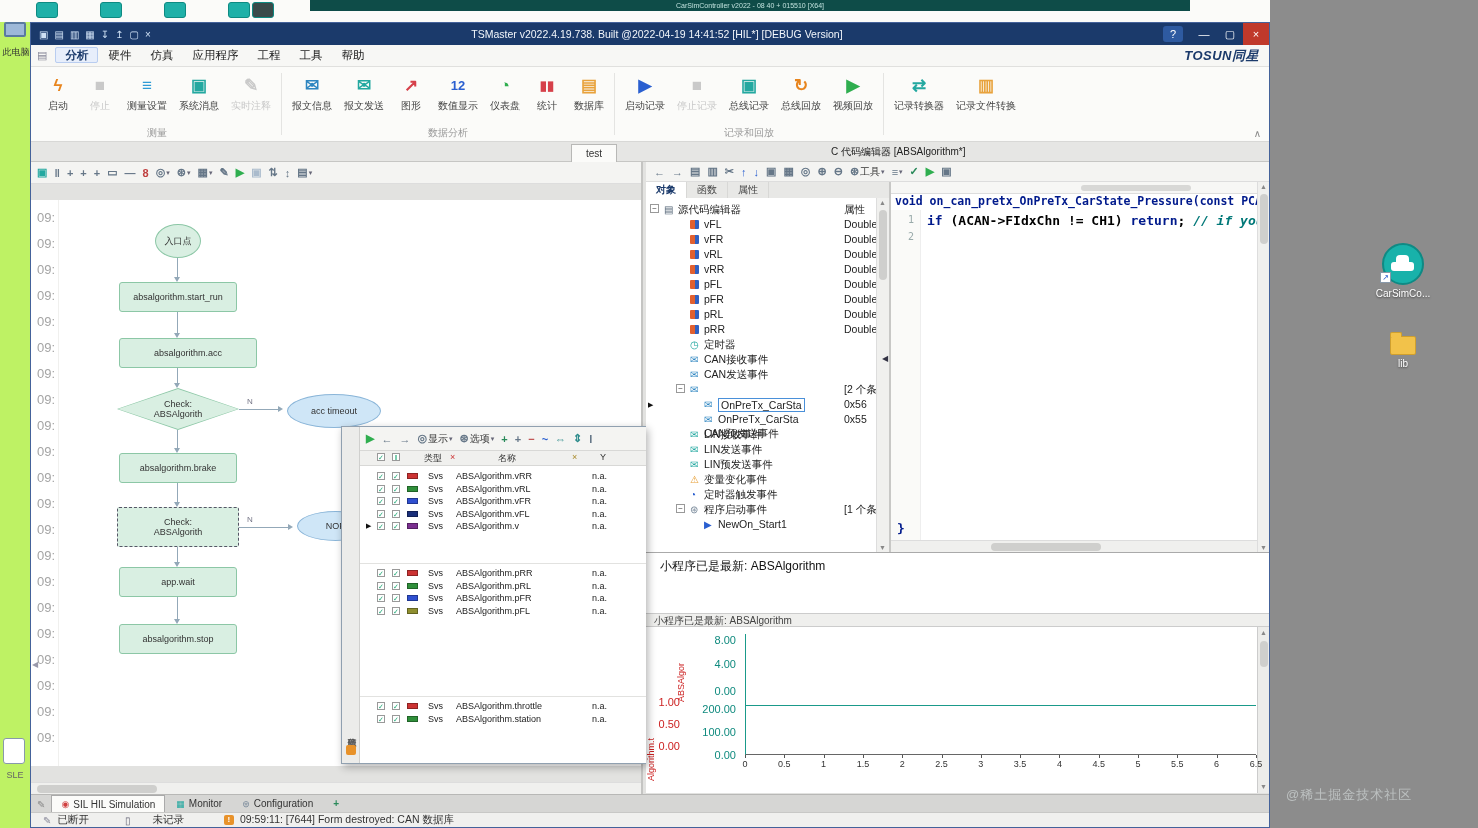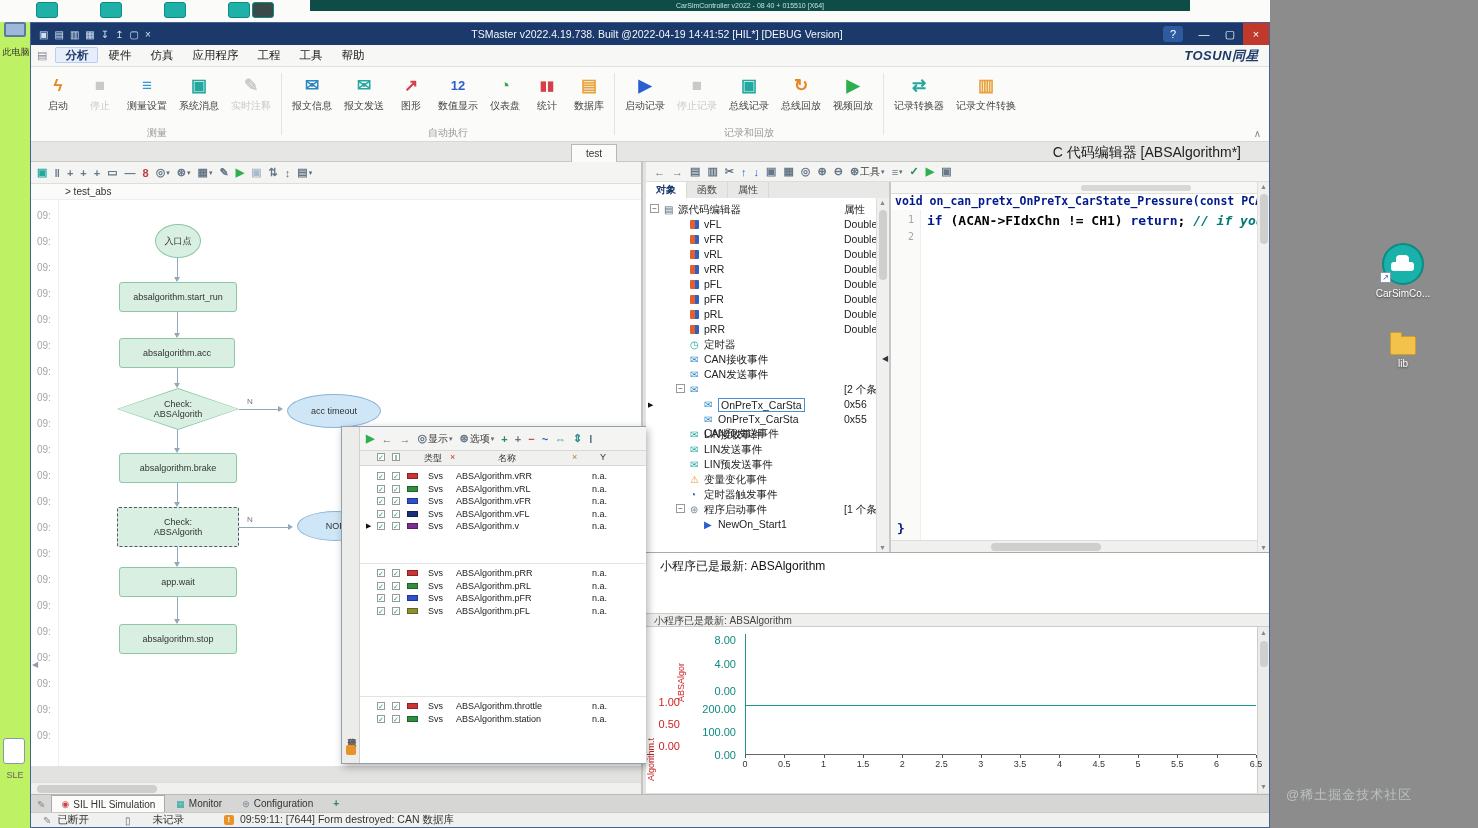--- a/index.html
+++ b/index.html
@@ -53,32 +53,32 @@
 .rbtn.dis .ricon,.rbtn.dis .rbl{color:#c9c9c9}
 .rgl{height:15px;text-align:center;font-size:10px;color:#999}
 .rsep{width:1px;background:#e4e4e2;margin:6px 4px}
 .rcollapse{position:absolute;right:8px;bottom:2px;color:#888;font-size:10px}
 
 .content{flex:1;position:relative;background:#e2e2e0;overflow:hidden}
 
 
 .strip{position:absolute;left:0;top:0;width:1238px;height:20px;background:#e6e6e4;border-bottom:1px solid #c6c6c4}
 .tab-test{position:absolute;left:540px;top:2px;width:46px;height:18px;background:#fbfbf9;border:1px solid #b8b8b6;border-bottom:none;font-size:10px;text-align:center;line-height:17px;color:#333}
-.code-title{position:absolute;left:800px;top:0;width:410px;height:20px;line-height:20px;text-align:right;font-size:14px;color:#222;white-space:nowrap}
+.code-title{position:absolute;left:800px;top:0;width:410px;height:20px;line-height:20px;text-align:left;font-size:10px;color:#222;white-space:nowrap}
 
 
 .flow-toolbar{position:absolute;left:0;top:20px;width:610px;height:22px;background:#f4f4f2;border-bottom:1px solid #ddd;display:flex;align-items:center;gap:3px;padding-left:4px}
 .tbi{display:inline-flex;align-items:center;gap:1px;padding:1px 2px;border-radius:2px}
 .tg{font-size:11px;font-weight:bold}
 .tlb{font-size:10px;color:#333}
 .tdd{font-size:7px;color:#667}
 .breadcrumb{position:absolute;left:0;top:42px;width:610px;height:16px;background:#fbfbf9;border-bottom:1px solid #eee;font-size:10px;color:#333;line-height:16px;padding-left:34px}
 .canvas{position:absolute;left:0;top:58px;width:610px;height:566px;background:#fff;overflow:hidden}
 .gutter{position:absolute;left:0;top:0;width:28px;height:100%;border-right:1px solid #f0f0ee}
-.gt{position:absolute;left:6px;font-size:10px;color:#a5a5a5}
+.gt{position:absolute;left:6px;font-size:13px;color:#a5a5a5}
 .nodes{position:absolute;left:28px;top:0;width:582px;height:100%}
 .node{position:absolute;display:flex;align-items:center;justify-content:center;font-size:9px;color:#333}
 .rect{background:#d9efe2;border:1px solid #8cc7a6;border-radius:3px}
 .ell{background:#d9efe2;border:1px solid #8cc7a6;border-radius:50%}
 .ellb{background:#cfe6f7;border:1px solid #8ab5d8;border-radius:50%}
 .dash{background:#d9efe2;border:1px dashed #556;border-radius:2px}
 .dia{background:transparent}
 .dm1{position:absolute;inset:0;background:#8cc7a6;clip-path:polygon(50% 0,100% 50%,50% 100%,0 50%)}
 .dm2{position:absolute;inset:1px;background:#d9efe2;clip-path:polygon(50% 0,100% 50%,50% 100%,0 50%)}
 .ntext{position:relative;text-align:center;white-space:pre-line;line-height:1.15}
@@ -286,21 +286,21 @@
             </div>
             <div class="rbtn">
               <div class="ricon" style="color: rgb(214, 64, 74); font-size: 13px;">▮▮</div>
               <div class="rbl">统计</div>
             </div>
             <div class="rbtn">
               <div class="ricon" style="color: rgb(232, 162, 60);">▤</div>
               <div class="rbl">数据库</div>
             </div>
           </div>
-          <div class="rgl">自动执行</div>
+          <div class="rgl">数据分析</div>
         </div>
         <div class="rsep"></div>
         <div class="rgroup">
           <div class="rbtns">
             <div class="rbtn">
               <div class="ricon" style="color: rgb(42, 95, 208);">▶</div>
               <div class="rbl">启动记录</div>
             </div>
             <div class="rbtn dis">
               <div class="ricon">■</div>
@@ -395,21 +395,20 @@
           <span class="tg" style="color: rgb(102, 119, 136);">⇅</span>
         </span>
         <span class="tbi">
           <span class="tg" style="color: rgb(102, 119, 136);">↕</span>
         </span>
         <span class="tbi">
           <span class="tg" style="color: rgb(102, 119, 136);">▤</span>
           <span class="tdd">▾</span>
         </span>
       </div>
-    <div class="breadcrumb">&gt; test_abs</div>
     <div class="canvas">
       <div class="gutter" id="gutter">
           <div class="gt" style="top: 10px;">09:</div>
           <div class="gt" style="top: 36px;">09:</div>
           <div class="gt" style="top: 62px;">09:</div>
           <div class="gt" style="top: 88px;">09:</div>
           <div class="gt" style="top: 114px;">09:</div>
           <div class="gt" style="top: 140px;">09:</div>
           <div class="gt" style="top: 166px;">09:</div>
           <div class="gt" style="top: 192px;">09:</div>
@@ -447,21 +446,21 @@
           <span class="blab" style="left: 188px; top: 197px;">N</span>
           <div class="ch" style="top: 327px; left: 180px; width: 50px;"></div>
           <div class="arrr" style="top: 324px; left: 229px;"></div>
           <span class="blab" style="left: 188px; top: 315px;">N</span>
           <div class="node ell" style="left: 96px; top: 24px; width: 46px; height: 34px;">
             <div class="ntext">入口点</div>
           </div>
           <div class="node rect" style="left: 60px; top: 82px; width: 118px; height: 30px;">
             <div class="ntext">absalgorithm.start_run</div>
           </div>
-          <div class="node rect" style="left: 60px; top: 138px; width: 116px; height: 30px;">
+          <div class="node rect" style="left: 60px; top: 138px; width: 138px; height: 30px;">
             <div class="ntext">absalgorithm.acc</div>
           </div>
           <div class="node dia" style="left: 58px; top: 188px; width: 122px; height: 42px;">
             <div class="dm1"></div>
             <div class="dm2"></div>
             <div class="ntext">Check:
 ABSAlgorith</div>
           </div>
           <div class="node ellb" style="left: 228px; top: 194px; width: 94px; height: 34px;">
             <div class="ntext">acc timeout</div>

